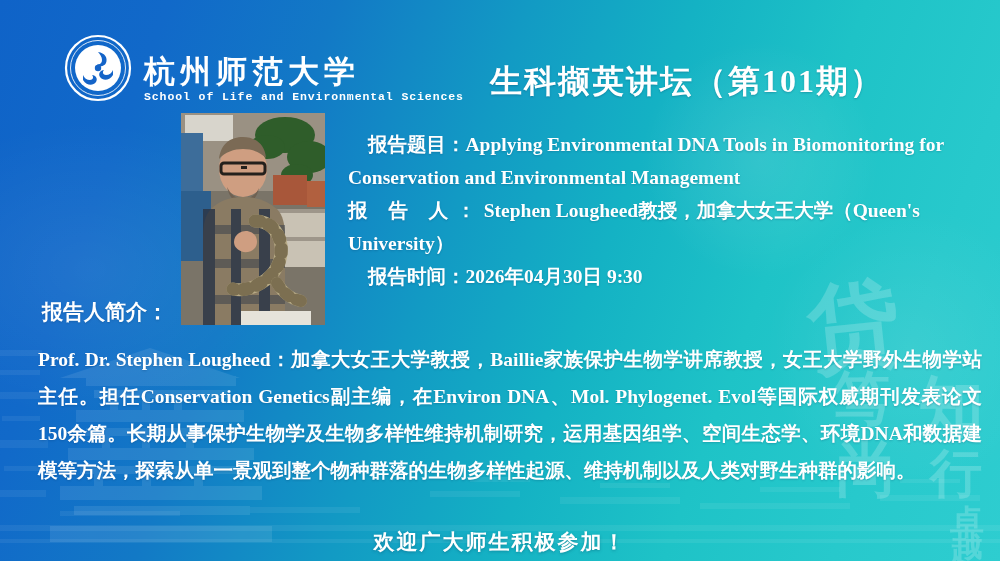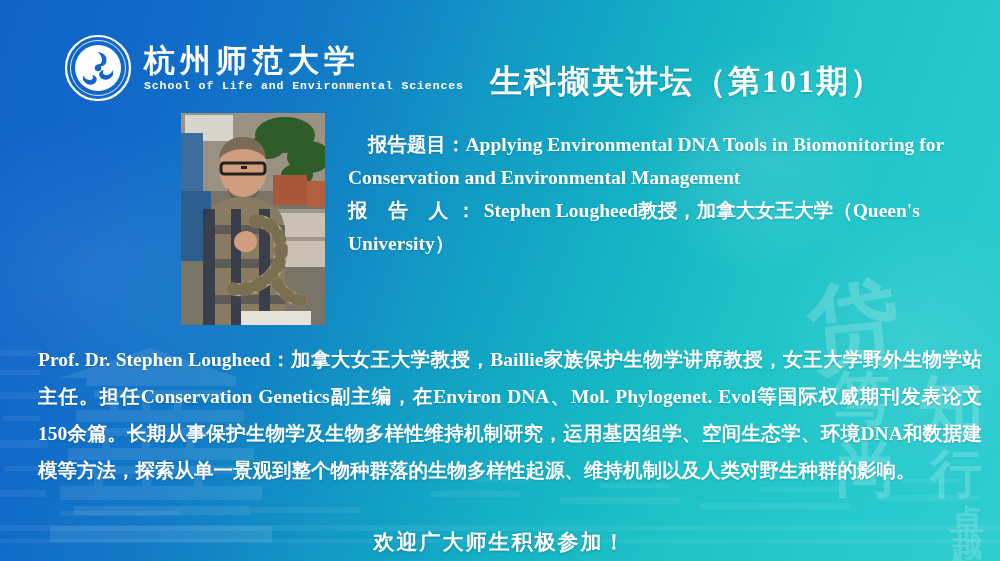--- a/index.html
+++ b/index.html
@@ -88,21 +88,21 @@
   .skyline {
     left: 0; bottom: 0; width: 1000px; height: 110px;
     opacity: .30;
   }
 
   
   .logo-row {
     position: absolute;
     left: 64px; top: 34px;
     display: flex;
-    align-items: center;
+    align-items: flex-end;
     gap: 12px;
   }
   .emblem {
     width: 68px; height: 68px;
     flex: 0 0 auto;
   }
   .logo-text { line-height: 1; }
   .logo-cn1 {
     display: block;
     font-family: "Liberation Serif", "DejaVu Serif", serif;
@@ -348,19 +348,23 @@
     </svg>
   </div>
 
   <div class="details">
     <div class="row">
       <span class="lbl">报告题目：</span><span>Applying Environmental DNA Tools in Biomonitoring for Conservation and Environmental Management</span>
     </div>
     <div class="row">
       <span class="lbl-sp">报 告 人：</span><span>Stephen Lougheed教授，加拿大女王大学（Queen's University）</span>
     </div>
-  </div>
-
+    <div class="row">
+      <span class="lbl">报告时间：</span><span>2026年04月30日  9:30</span>
+    </div>
+  </div>
+
+  <div class="bio-label">报告人简介：</div>
   <div class="bio-body">Prof. Dr. Stephen Lougheed：加拿大女王大学教授，Baillie家族保护生物学讲席教授，女王大学野外生物学站主任。担任Conservation Genetics副主编，在Environ DNA、Mol. Phylogenet. Evol等国际权威期刊发表论文150余篇。长期从事保护生物学及生物多样性维持机制研究，运用基因组学、空间生态学、环境DNA和数据建模等方法，探索从单一景观到整个物种群落的生物多样性起源、维持机制以及人类对野生种群的影响。</div>
 
   <div class="footer">欢迎广大师生积极参加！</div>
 
 </div>
 
 </body></html>

